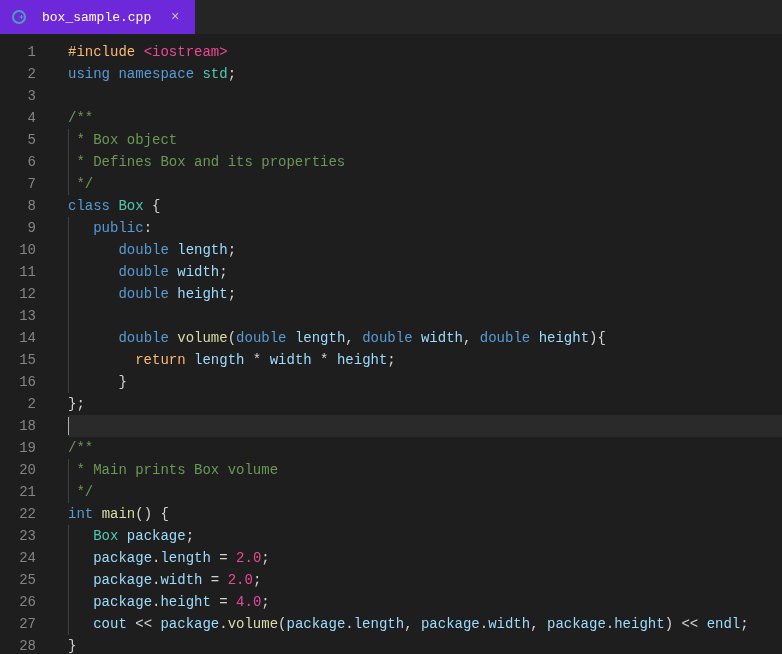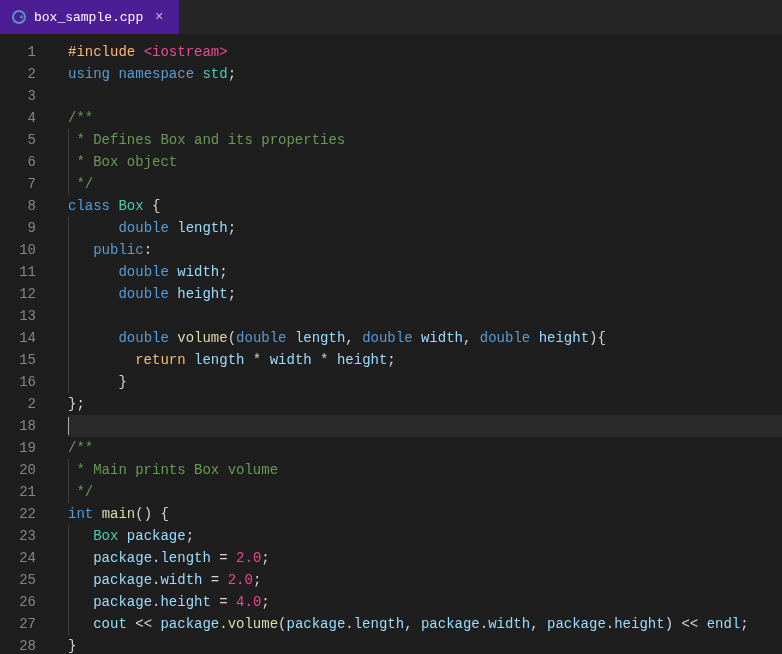--- a/index.html
+++ b/index.html
@@ -12,25 +12,25 @@
       height: 654px;
       overflow: hidden;
     }
     .tab-bar {
       background: #252526;
       height: 35px;
       display: flex;
       border-bottom: 1px solid #1e1e1e;
     }
     .tab {
-      background: #4c1d95;
+      background: #6d28d9;
       padding: 12px 12px;
       display: flex;
       align-items: center;
-      gap: 8px;
+      gap: 16px;
       font-size: 13px;
       color: #ffffff;
       height: 100%;
       cursor: pointer;
     }
     .tab-icon {
       color: #519aba;
       font-weight: bold;
       display: inline-flex;
       align-items: center;
@@ -155,29 +155,29 @@
     </div>
   <div class="code-area">
 
     <div class="line"><span class="pp">#include</span><span> </span><span class="str">&lt;iostream&gt;</span></div>
 
     <div class="line"><span class="kw">using</span><span> </span><span class="kw">namespace</span><span> </span><span class="nsid">std</span><span class="pun">;</span></div>
 
     <div class="line"></div>
 
     <div class="line"><span class="cmt">/**</span></div>
+    <div class="line"><span class="indent-guide" style="left:0px"></span><span class="cmt"> * Box object</span></div>
     <div class="line"><span class="indent-guide" style="left:0px"></span><span class="cmt"> * Defines Box and its properties</span></div>
-    <div class="line"><span class="indent-guide" style="left:0px"></span><span class="cmt"> * Box object</span></div>
     <div class="line"><span class="indent-guide" style="left:0px"></span><span class="cmt"> */</span></div>
 
     <div class="line"><span class="kw">class</span><span> </span><span class="nsid">Box</span><span class="pun"> {</span></div>
 
+    <div class="line"><span class="indent-guide" style="left:0px"></span><span>   </span><span class="kw">public</span><span class="pun">:</span></div>
+
     <div class="line"><span class="indent-guide" style="left:0px"></span><span>      </span><span class="kw">double</span><span> </span><span class="var">length</span><span class="pun">;</span></div>
-
-    <div class="line"><span class="indent-guide" style="left:0px"></span><span>   </span><span class="kw">public</span><span class="pun">:</span></div>
     <div class="line"><span class="indent-guide" style="left:0px"></span><span>      </span><span class="kw">double</span><span> </span><span class="var">width</span><span class="pun">;</span></div>
     <div class="line"><span class="indent-guide" style="left:0px"></span><span>      </span><span class="kw">double</span><span> </span><span class="var">height</span><span class="pun">;</span></div>
 
     <div class="line"><span class="indent-guide" style="left:0px"></span></div>
 
     <div class="line"><span class="indent-guide" style="left:0px"></span><span>      </span><span class="kw">double</span><span> </span><span class="fn">volume</span><span class="pun">(</span><span class="kw">double</span><span> </span><span class="var">length</span><span class="pun">, </span><span class="kw">double</span><span> </span><span class="var">width</span><span class="pun">, </span><span class="kw">double</span><span> </span><span class="var">height</span><span class="pun">){</span></div>
 
     <div class="line"><span class="indent-guide" style="left:0px"></span><span>        </span><span class="pp">return</span><span> </span><span class="var">length</span><span class="op"> * </span><span class="var">width</span><span class="op"> * </span><span class="var">height</span><span class="pun">;</span></div>
 
     <div class="line"><span class="indent-guide" style="left:0px"></span><span>      </span><span class="pun">}</span></div>

